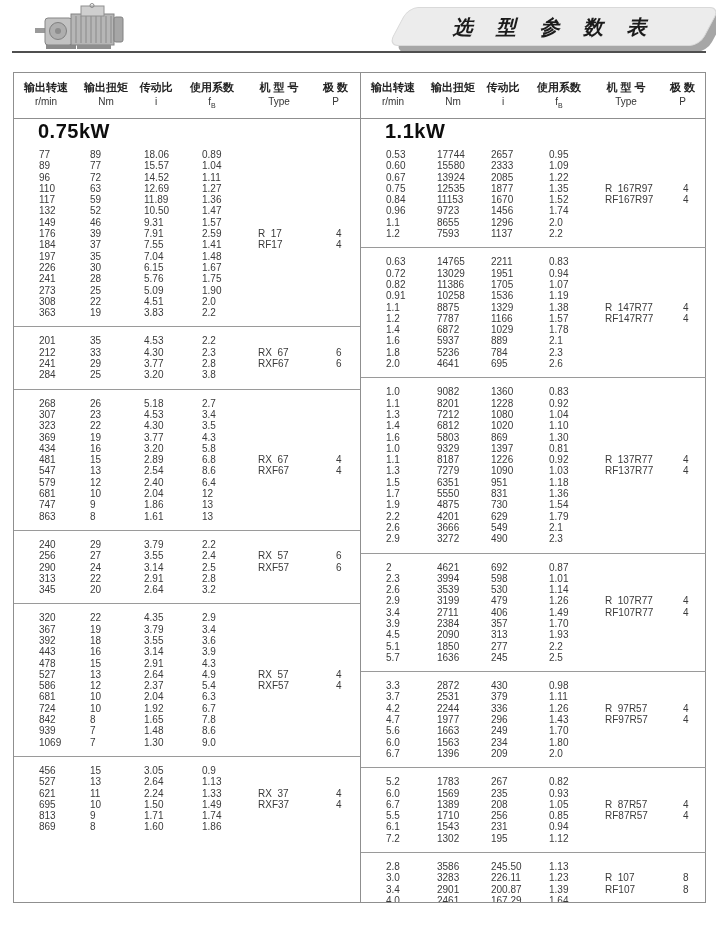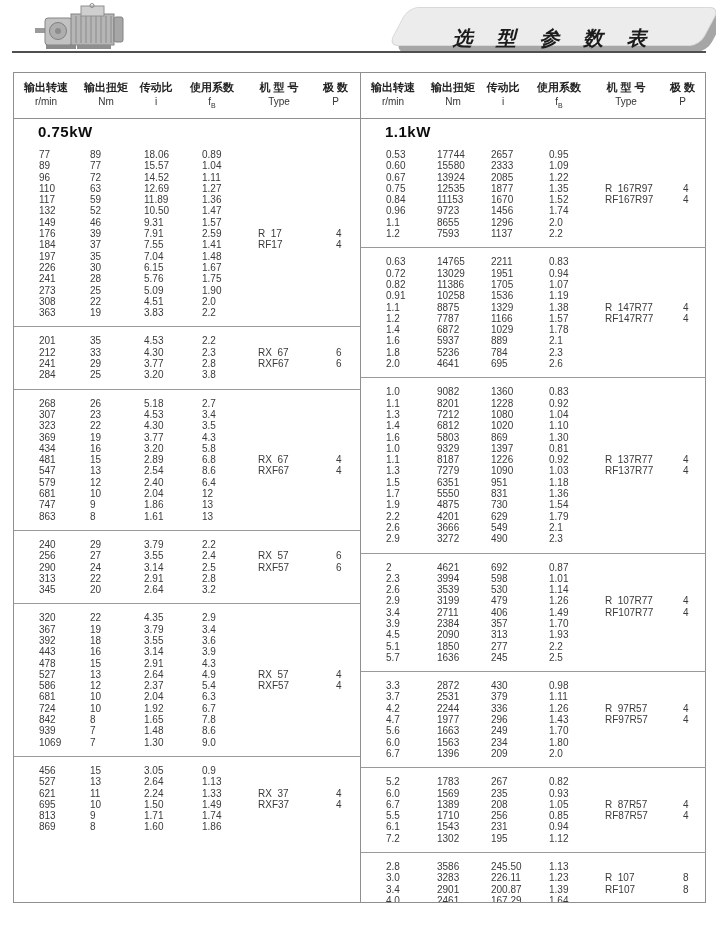--- a/index.html
+++ b/index.html
@@ -13,21 +13,21 @@
   .banner-shadow{
     position:absolute;left:7px;top:6px;width:100%;height:100%;
     background:#a6a6a6;border-radius:10px;transform:skewX(-28deg);
   }
   .banner{
     position:absolute;left:0;top:0;width:100%;height:100%;
     background:#ececec;border:1px solid #d9d9d9;border-radius:10px;
     transform:skewX(-28deg);box-sizing:border-box;
   }
   .banner-text{
-    position:absolute;left:0;top:18px;width:100%;text-align:center;
+    position:absolute;left:0;top:7px;width:100%;text-align:center;
     font-size:20px;font-weight:bold;font-style:italic;letter-spacing:9px;
     color:#1b1b1b;
   }
   .rule{position:absolute;left:12px;top:51px;width:694px;height:2px;background:#4f4f4f;}
 
   
   .ptable{
     position:absolute;left:13px;top:72px;width:693px;height:831px;
     border:1px solid #8f8f8f;box-sizing:border-box;display:flex;
   }
@@ -37,21 +37,21 @@
     height:46px;border-bottom:1px solid #8f8f8f;box-sizing:border-box;
     display:grid;grid-template-columns:64px 56px 44px 68px 66px 47px;
     align-content:center;text-align:center;padding-top:1px;
   }
   .ch-label{font-weight:bold;font-size:11px;color:#222;line-height:15px;white-space:pre;}
   .ch-unit{font-size:10px;color:#333;line-height:14px;}
   .ch-unit sub{font-size:7px;}
   .half-body{flex:1;overflow:hidden;}
   .power-label{
     height:22px;box-sizing:border-box;padding:4px 0 0 24px;
-    font-size:15px;font-weight:bold;color:#0d0d0d;line-height:17px;letter-spacing:0.5px;
+    font-size:20px;font-weight:bold;color:#0d0d0d;line-height:17px;letter-spacing:0.5px;
   }
   .section{padding:8px 0;}
   .section.bordered{border-top:1px solid #9a9a9a;}
   .row{
     display:grid;grid-template-columns:51px 54px 58px 56px 78px 26px;
     padding-left:25px;line-height:11.3px;font-size:10px;color:#3a3a3a;
     white-space:pre;
   }
   .cell{display:block;}
 </style>

